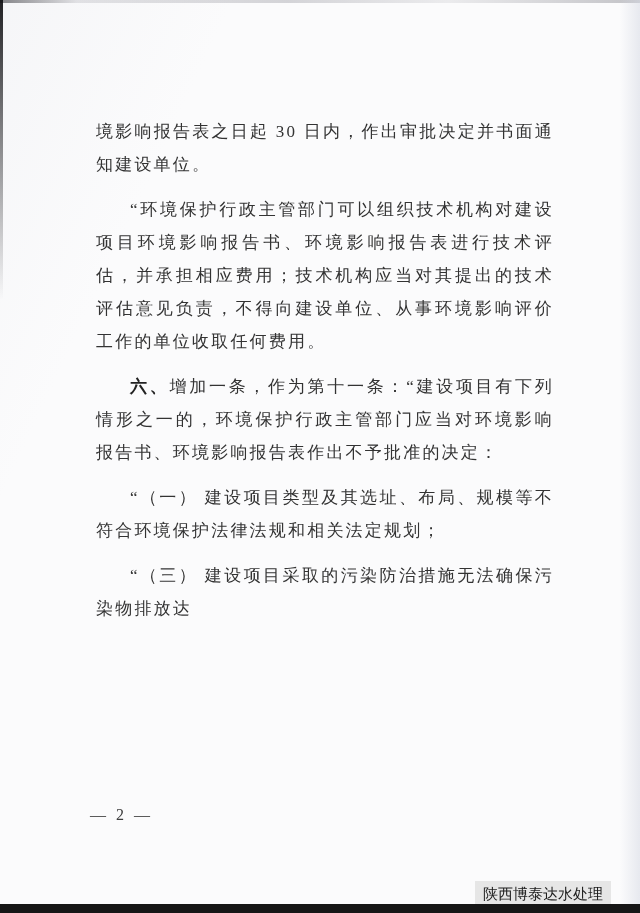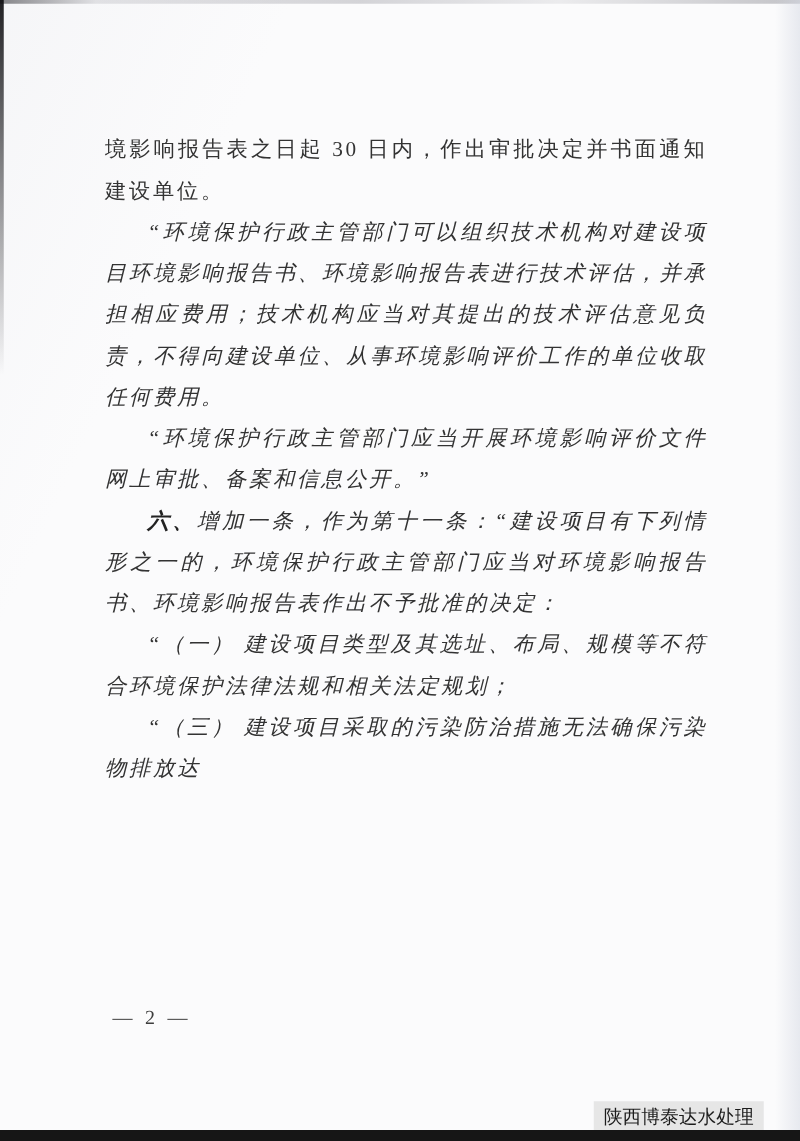--- a/index.html
+++ b/index.html
@@ -46,25 +46,25 @@
     position: absolute;
     top: 103px;
     left: 84px;
     width: 482px;
     color: #333333;
     font-size: 17px;
     line-height: 33px;
     letter-spacing: 2.2px;
   }
   .para {
-    margin: 0;
+    margin: 12px;
     text-align: justify;
     text-justify: inter-ideograph;
   }
-  .para.indent { text-indent: 2em; font-style: italic; }
+  .para.indent { text-indent: 2em; }
   .lead {
     font-weight: bold;
     color: #222222;
     font-family: "Liberation Sans", "DejaVu Sans", sans-serif;
   }
   .page-number {
     position: absolute;
     top: 806px;
     left: 90px;
     color: #3d3d3d;
@@ -105,21 +105,20 @@
 <body>
 
 <div class="page">
   <div class="edge-top"></div>
   <div class="edge-left"></div>
   <div class="edge-right"></div>
 
   <div class="doc-body" id="doc-body">
       <p class="para">境影响报告表之日起 30 日内，作出审批决定并书面通知建设单位。</p>
       <p class="para indent">“环境保护行政主管部门可以组织技术机构对建设项目环境影响报告书、环境影响报告表进行技术评估，并承担相应费用；技术机构应当对其提出的技术评估意见负责，不得向建设单位、从事环境影响评价工作的单位收取任何费用。</p>
-      <p class="para indent">“环境保护行政主管部门应当开展环境影响评价文件网上审批、备案和信息公开。”</p>
       <p class="para indent"><b class="lead">六、</b>增加一条，作为第十一条：“建设项目有下列情形之一的，环境保护行政主管部门应当对环境影响报告书、环境影响报告表作出不予批准的决定：</p>
       <p class="para indent">“（一） 建设项目类型及其选址、布局、规模等不符合环境保护法律法规和相关法定规划；</p>
       <p class="para indent">“（三） 建设项目采取的污染防治措施无法确保污染物排放达</p>
     </div>
 
   <div class="page-number">— 2 —</div>
 
   <div class="watermark">
     <div class="wm-company">陕西博泰达水处理</div>
     <div class="wm-url">www.botaida.com</div>

